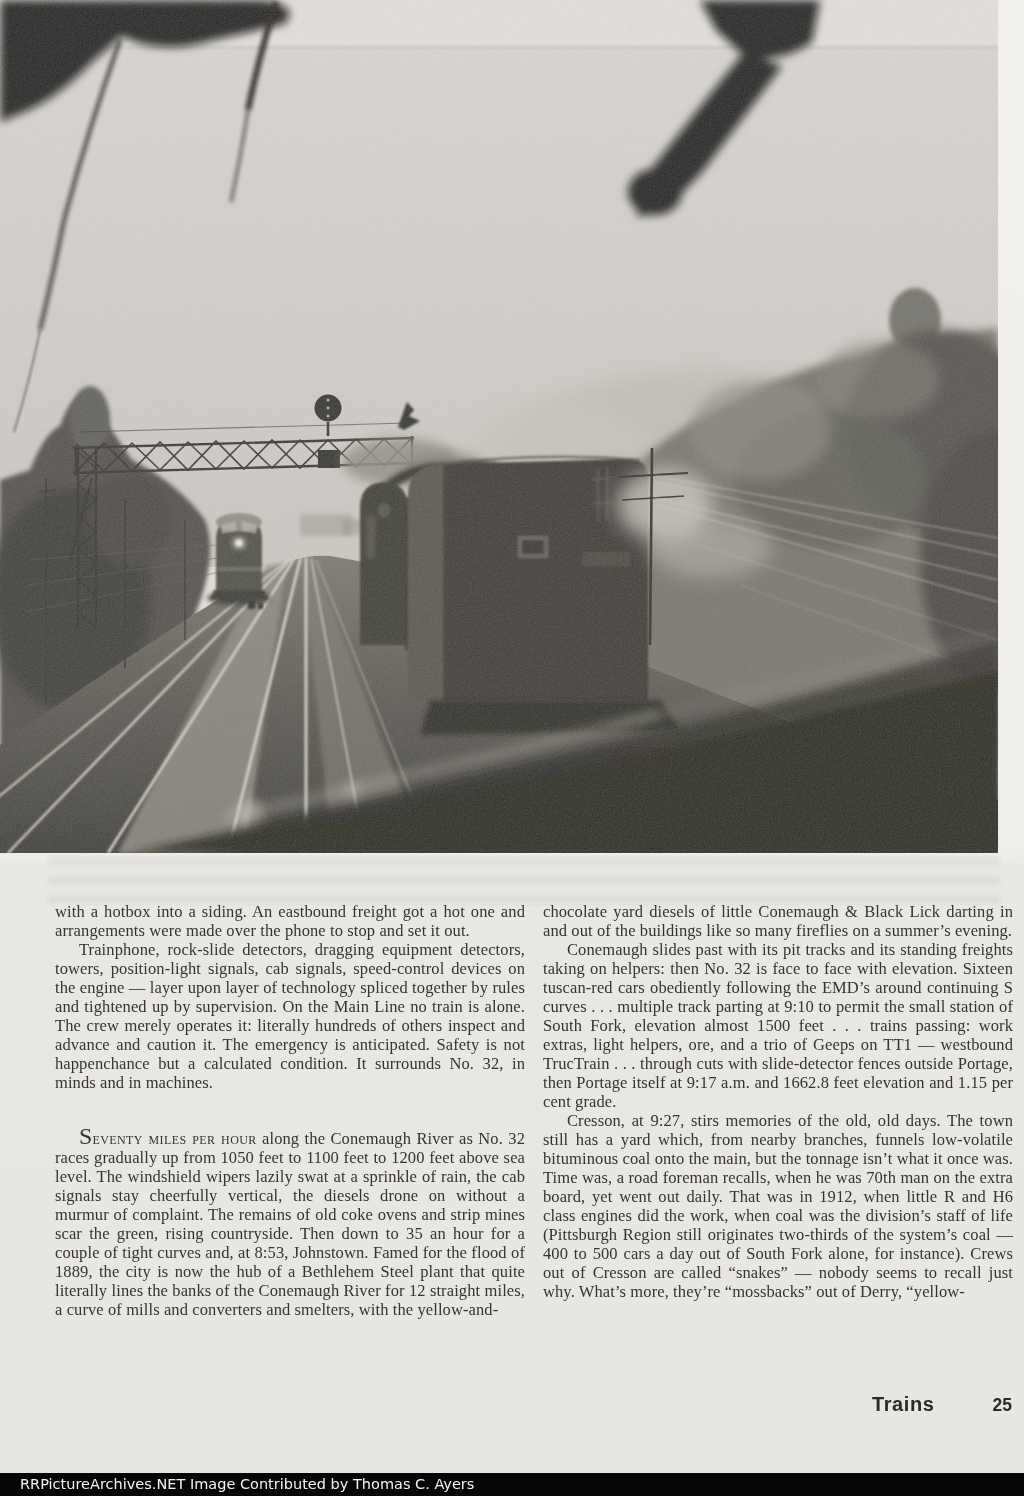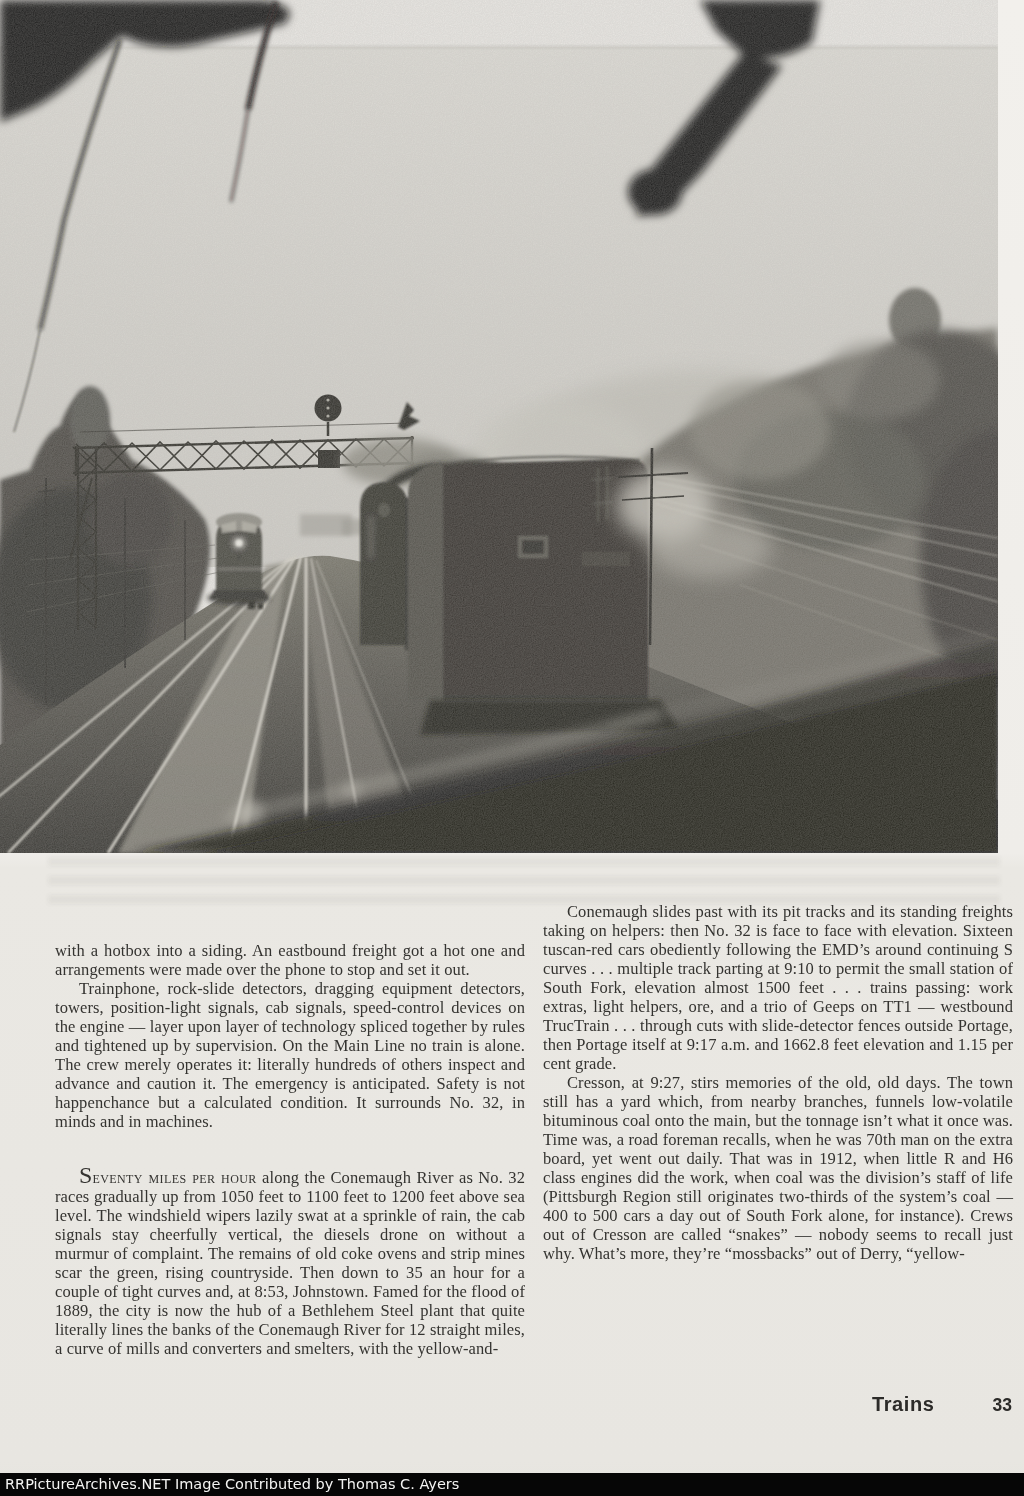--- a/index.html
+++ b/index.html
@@ -8,32 +8,32 @@
   .page{position:absolute;left:0;top:0;width:1024px;height:1496px;overflow:hidden;
         background:linear-gradient(180deg,#f2f0ec 0px,#efede9 853px,#eae8e3 868px,#e8e6e1 1460px,#e6e4df 1496px);}
   .photo{position:absolute;left:0;top:0;width:998px;height:853px;display:block;}
   .photo svg{display:block;}
   .ghost-band{position:absolute;left:48px;top:857px;width:952px;height:50px;
         background:repeating-linear-gradient(180deg,rgba(122,120,112,0.11) 0 9px,rgba(122,120,112,0) 9px 19px);
         filter:blur(2.2px);opacity:.75;}
   .columns{position:absolute;left:55px;top:902px;width:958px;display:flex;gap:18px;color:#343330;}
   .col{width:470px;text-align:justify;font-size:16.5px;line-height:19px;letter-spacing:0.1px;}
   .col p{margin:0;text-indent:24px;}
-  .col p.flush{text-indent:0;margin-top:39px;}
+  .col p.flush{text-indent:0;}
   .col p.section-open{margin-top:32px;}
   .lead-initial{font-size:24px;line-height:1;}
   .smallcaps{font-variant:small-caps;letter-spacing:0.4px;}
   .pagefoot{position:absolute;left:872px;top:1393px;width:140px;display:flex;
         justify-content:space-between;align-items:baseline;
         font-family:"Liberation Sans",sans-serif;color:#2c2b29;}
   .mag{font-size:20px;font-weight:700;letter-spacing:0.6px;}
   .pnum{font-size:17.5px;font-weight:700;}
   .watermark{position:absolute;left:0;top:1473px;width:1024px;height:23px;background:#060606;
         color:#f4f4f2;font-family:"DejaVu Sans",sans-serif;font-size:14.5px;line-height:23px;
-        padding-left:5px;box-sizing:border-box;white-space:nowrap;}
+        padding-left:20px;box-sizing:border-box;white-space:nowrap;}
 </style>
 </head>
 <body>
 
 <div class="page">
 
   <figure class="photo" style="margin:0" aria-label="Black-and-white photograph taken through a locomotive cab windshield: a multiple-track main line runs beneath a lattice signal bridge carrying a position-light signal; a diesel locomotive approaches on a left-hand track while a steam locomotive and dark freight cars pass close on the right; wooded misty hillsides flank the line and blurred wiper silhouettes hang at the top of the frame.">
     <svg width="998" height="853" viewBox="0 0 998 853" role="img">
       <defs>
         <filter id="b1" x="-20%" y="-20%" width="140%" height="140%">
@@ -239,27 +239,28 @@
 
   <div class="ghost-band"></div>
 
   <main class="columns">
     <section class="col">
       <p class="flush">with a hotbox into a siding.  An eastbound freight got a hot one and arrangements were made over the phone to stop and set it out.</p>
       <p>Trainphone, rock-slide detectors, dragging equipment detectors, towers, position-light signals, cab signals, speed-control devices on the engine — layer upon layer of technology spliced together by rules and tightened up by supervision.  On the Main Line no train is alone.  The crew merely operates it: literally hundreds of others inspect and advance and caution it.  The emergency is anticipated.  Safety is not happenchance but a calculated condition.  It surrounds No. 32, in minds and in machines.</p>
       <p class="section-open"><span class="lead-initial">S</span><span class="smallcaps">eventy miles per hour</span><span> along the Conemaugh River as No. 32 races gradually up from 1050 feet to 1100 feet to 1200 feet above sea level.  The windshield wipers lazily swat at a sprinkle of rain, the cab signals stay cheerfully vertical, the diesels drone on without a murmur of complaint.  The remains of old coke ovens and strip mines scar the green, rising countryside.  Then down to 35 an hour for a couple of tight curves and, at 8:53, Johnstown.  Famed for the flood of 1889, the city is now the hub of a Bethlehem Steel plant that quite literally lines the banks of the Conemaugh River for 12 straight miles, a curve of mills and converters and smelters, with the yellow-and-</span></p>
     </section>
     <section class="col">
+      <p class="flush">chocolate yard diesels of little Conemaugh &amp; Black Lick darting in and out of the buildings like so many fireflies on a summer’s evening.</p>
       <p>Conemaugh slides past with its pit tracks and its standing freights taking on helpers: then No. 32 is face to face with elevation. Sixteen tuscan-red cars obediently following the EMD’s around continuing S curves . . . multiple track parting at 9:10 to permit the small station of South Fork, elevation almost 1500 feet . . . trains passing: work extras, light helpers, ore, and a trio of Geeps on TT1 — westbound TrucTrain . . . through cuts with slide-detector fences outside Portage, then Portage itself at 9:17 a.m. and 1662.8 feet elevation and 1.15 per cent grade.</p>
       <p>Cresson, at 9:27, stirs memories of the old, old days. The town still has a yard which, from nearby branches, funnels low-volatile bituminous coal onto the main, but the tonnage isn’t what it once was.  Time was, a road foreman recalls, when he was 70th man on the extra board, yet went out daily.  That was in 1912, when little R and H6 class engines did the work, when coal was the division’s staff of life (Pittsburgh Region still originates two-thirds of the system’s coal — 400 to 500 cars a day out of South Fork alone, for instance).  Crews out of Cresson are called “snakes” — nobody seems to recall just why. What’s more, they’re “mossbacks” out of Derry, “yellow-</p>
     </section>
   </main>
 
   <footer class="pagefoot">
     <span class="mag">Trains</span>
-    <span class="pnum">33</span>
+    <span class="pnum">25</span>
   </footer>
 
   <div class="watermark">
     <span>RRPictureArchives.NET Image Contributed by Thomas C. Ayers</span>
   </div>
 
 </div>
 
 </body></html>

